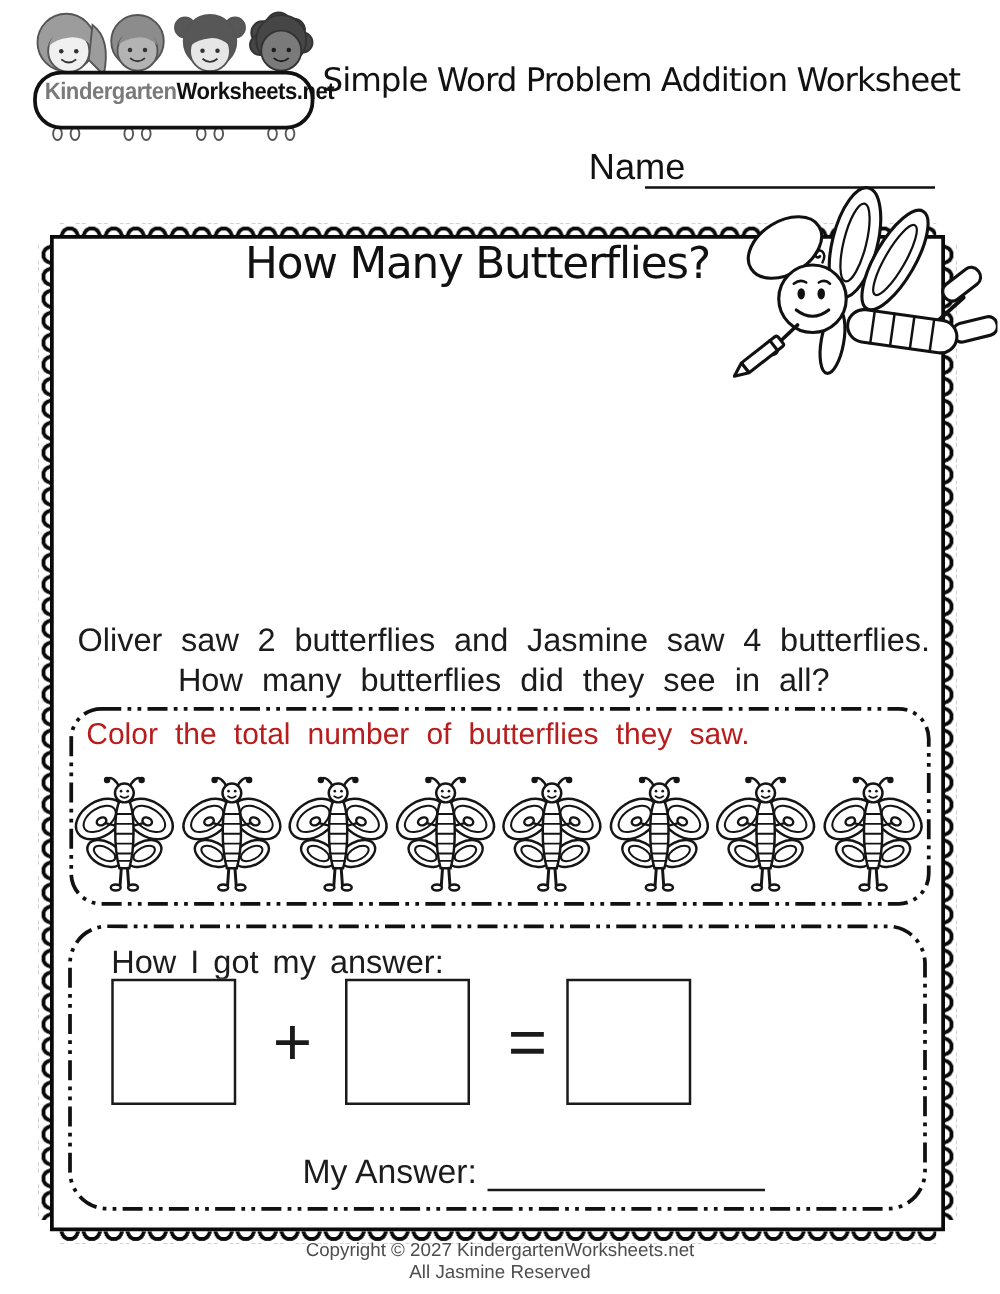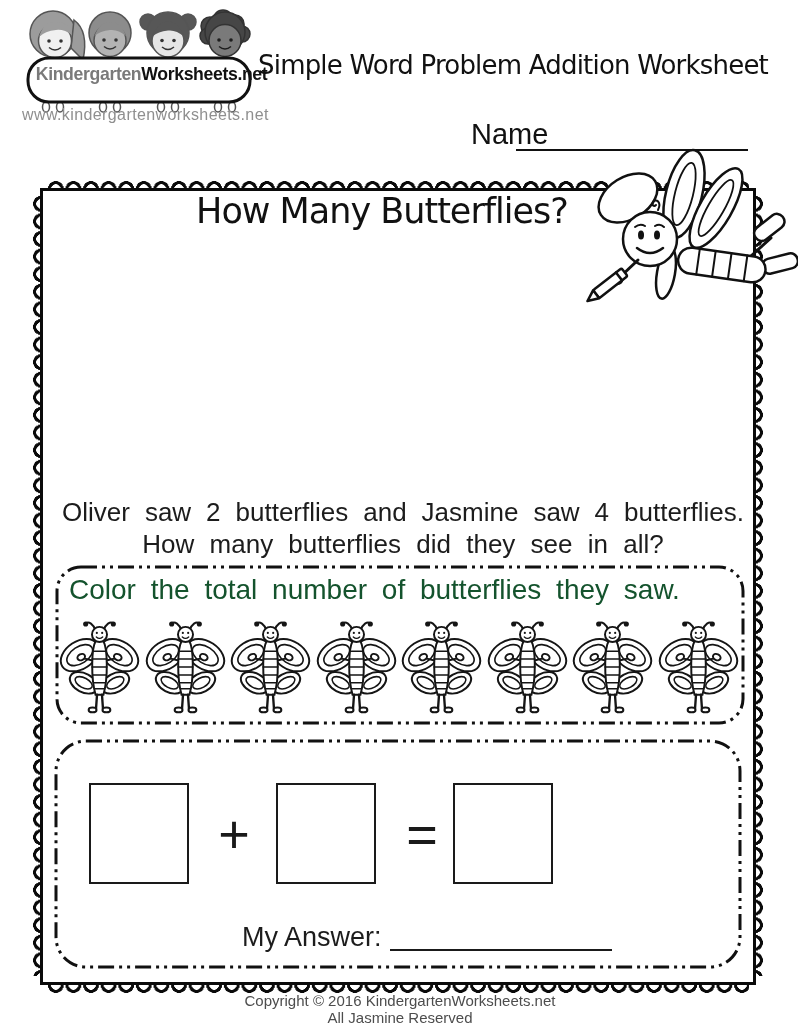--- a/index.html
+++ b/index.html
@@ -42,33 +42,33 @@
   .dbox{box-sizing:border-box;}
   .dbox svg.border{position:absolute;left:0;top:0;}
   .draw-box{left:55px;top:233px;width:690px;height:249px;}
   .draw-prompt{left:13px;top:12px;font-size:26px;font-family:"DejaVu Sans",sans-serif;letter-spacing:-0.6px;}
 
   .problem{left:62px;top:496px;width:682px;font-size:26px;line-height:32px;color:#1c1c1c;}
   .problem .l1{text-align:justify;text-align-last:justify;word-spacing:4px;}
   .problem .l2{text-align:center;word-spacing:8px;}
 
   .color-box{left:55px;top:565px;width:690px;height:160px;}
-  .color-prompt{left:14px;top:9px;font-size:28px;color:#14532d;word-spacing:7px;}
+  .color-prompt{left:14px;top:9px;font-size:24px;color:#b91c1c;word-spacing:7px;}
   .butterfly-row{position:absolute;left:3px;top:50px;width:682px;height:102px;
      display:flex;justify-content:space-between;align-items:flex-end;}
   .butterfly-row svg{width:83px;height:100px;}
 
   .answer-box{left:54px;top:739px;width:688px;height:230px;}
   .answer-label{left:35px;top:15px;font-size:26px;color:#1c1c1c;word-spacing:4px;}
   .sq{position:absolute;top:44px;width:100px;height:101px;border:2px solid #1a1a1a;box-sizing:border-box;background:#fff;}
   .sq1{left:35px;} .sq2{left:222px;} .sq3{left:399px;}
   .op{position:absolute;top:44px;width:58px;height:101px;display:flex;align-items:center;justify-content:center;
       font-size:54px;color:#1a1a1a;font-family:"Liberation Sans",sans-serif;}
   .op-plus{left:151px;} .op-eq{left:339px;}
-  .my-answer{position:absolute;left:188px;top:183px;display:flex;align-items:center;font-size:27px;color:#1c1c1c;}
+  .my-answer{position:absolute;left:188px;top:183px;display:flex;align-items:flex-end;font-size:27px;color:#1c1c1c;}
   .ans-line{display:inline-block;width:222px;border-bottom:2.5px solid #1a1a1a;margin:0 8px;height:24px;}
 
   .footer{left:0;top:992px;width:800px;text-align:center;font-size:15px;color:#4d4d4d;line-height:17px;}
   .footer .f2{font-size:15px;}
 
   .fairy{left:586px;top:146px;width:212px;height:158px;z-index:6;}
 </style>
 </head>
 <body>
 
@@ -173,21 +173,20 @@
           <ellipse cx="155" cy="99" rx="3.5" ry="5"></ellipse>
         <ellipse cx="198" cy="99" rx="3.5" ry="5"></ellipse>
           <ellipse cx="212" cy="99" rx="3.5" ry="5"></ellipse>
       </g>
 
       <rect x="8" y="50" width="222" height="44" rx="21" fill="#fff" stroke="#111" stroke-width="3"></rect>
     </g>
   </svg>
   <div class="abs logo-banner-text"><span class="logo-gray">Kindergarten</span><span class="logo-black">Worksheets.net</span></div>
 
-  <div class="abs site-url">www.kindergartenworksheets.net</div>
   <div class="abs page-title">Simple Word Problem Addition Worksheet</div>
   <div class="abs name-label">Name</div>
   <div class="abs name-line"></div>
 
   <div class="abs sc-top"></div>
   <div class="abs sc-bottom"></div>
   <div class="abs sc-left"></div>
   <div class="abs sc-right"></div>
   <div class="abs frame"></div>
 
@@ -266,29 +265,30 @@
         <svg viewBox="0 0 84 100">
           <use href="#butterfly"></use>
         </svg>
       </div>
   </div>
 
   <div class="abs dbox answer-box">
     <svg class="border" width="688" height="230">
         <rect x="2" y="2" width="684" height="226" rx="30" fill="none" stroke="#111" stroke-width="3" stroke-dasharray="16 5 3 5 3 5"></rect>
       </svg>
+    <div class="abs answer-label">How I got my answer:</div>
     <div class="sq sq1"></div>
     <div class="op op-plus">+</div>
     <div class="sq sq2"></div>
     <div class="op op-eq">=</div>
     <div class="sq sq3"></div>
     <div class="my-answer">
       <span>My Answer:</span>
       <span class="ans-line"></span>
     </div>
   </div>
 
   <div class="abs footer">
-    <div>Copyright © 2016 KindergartenWorksheets.net</div>
+    <div>Copyright © 2027 KindergartenWorksheets.net</div>
     <div class="f2">All Jasmine Reserved</div>
   </div>
 
 </div>
 
 </body></html>

